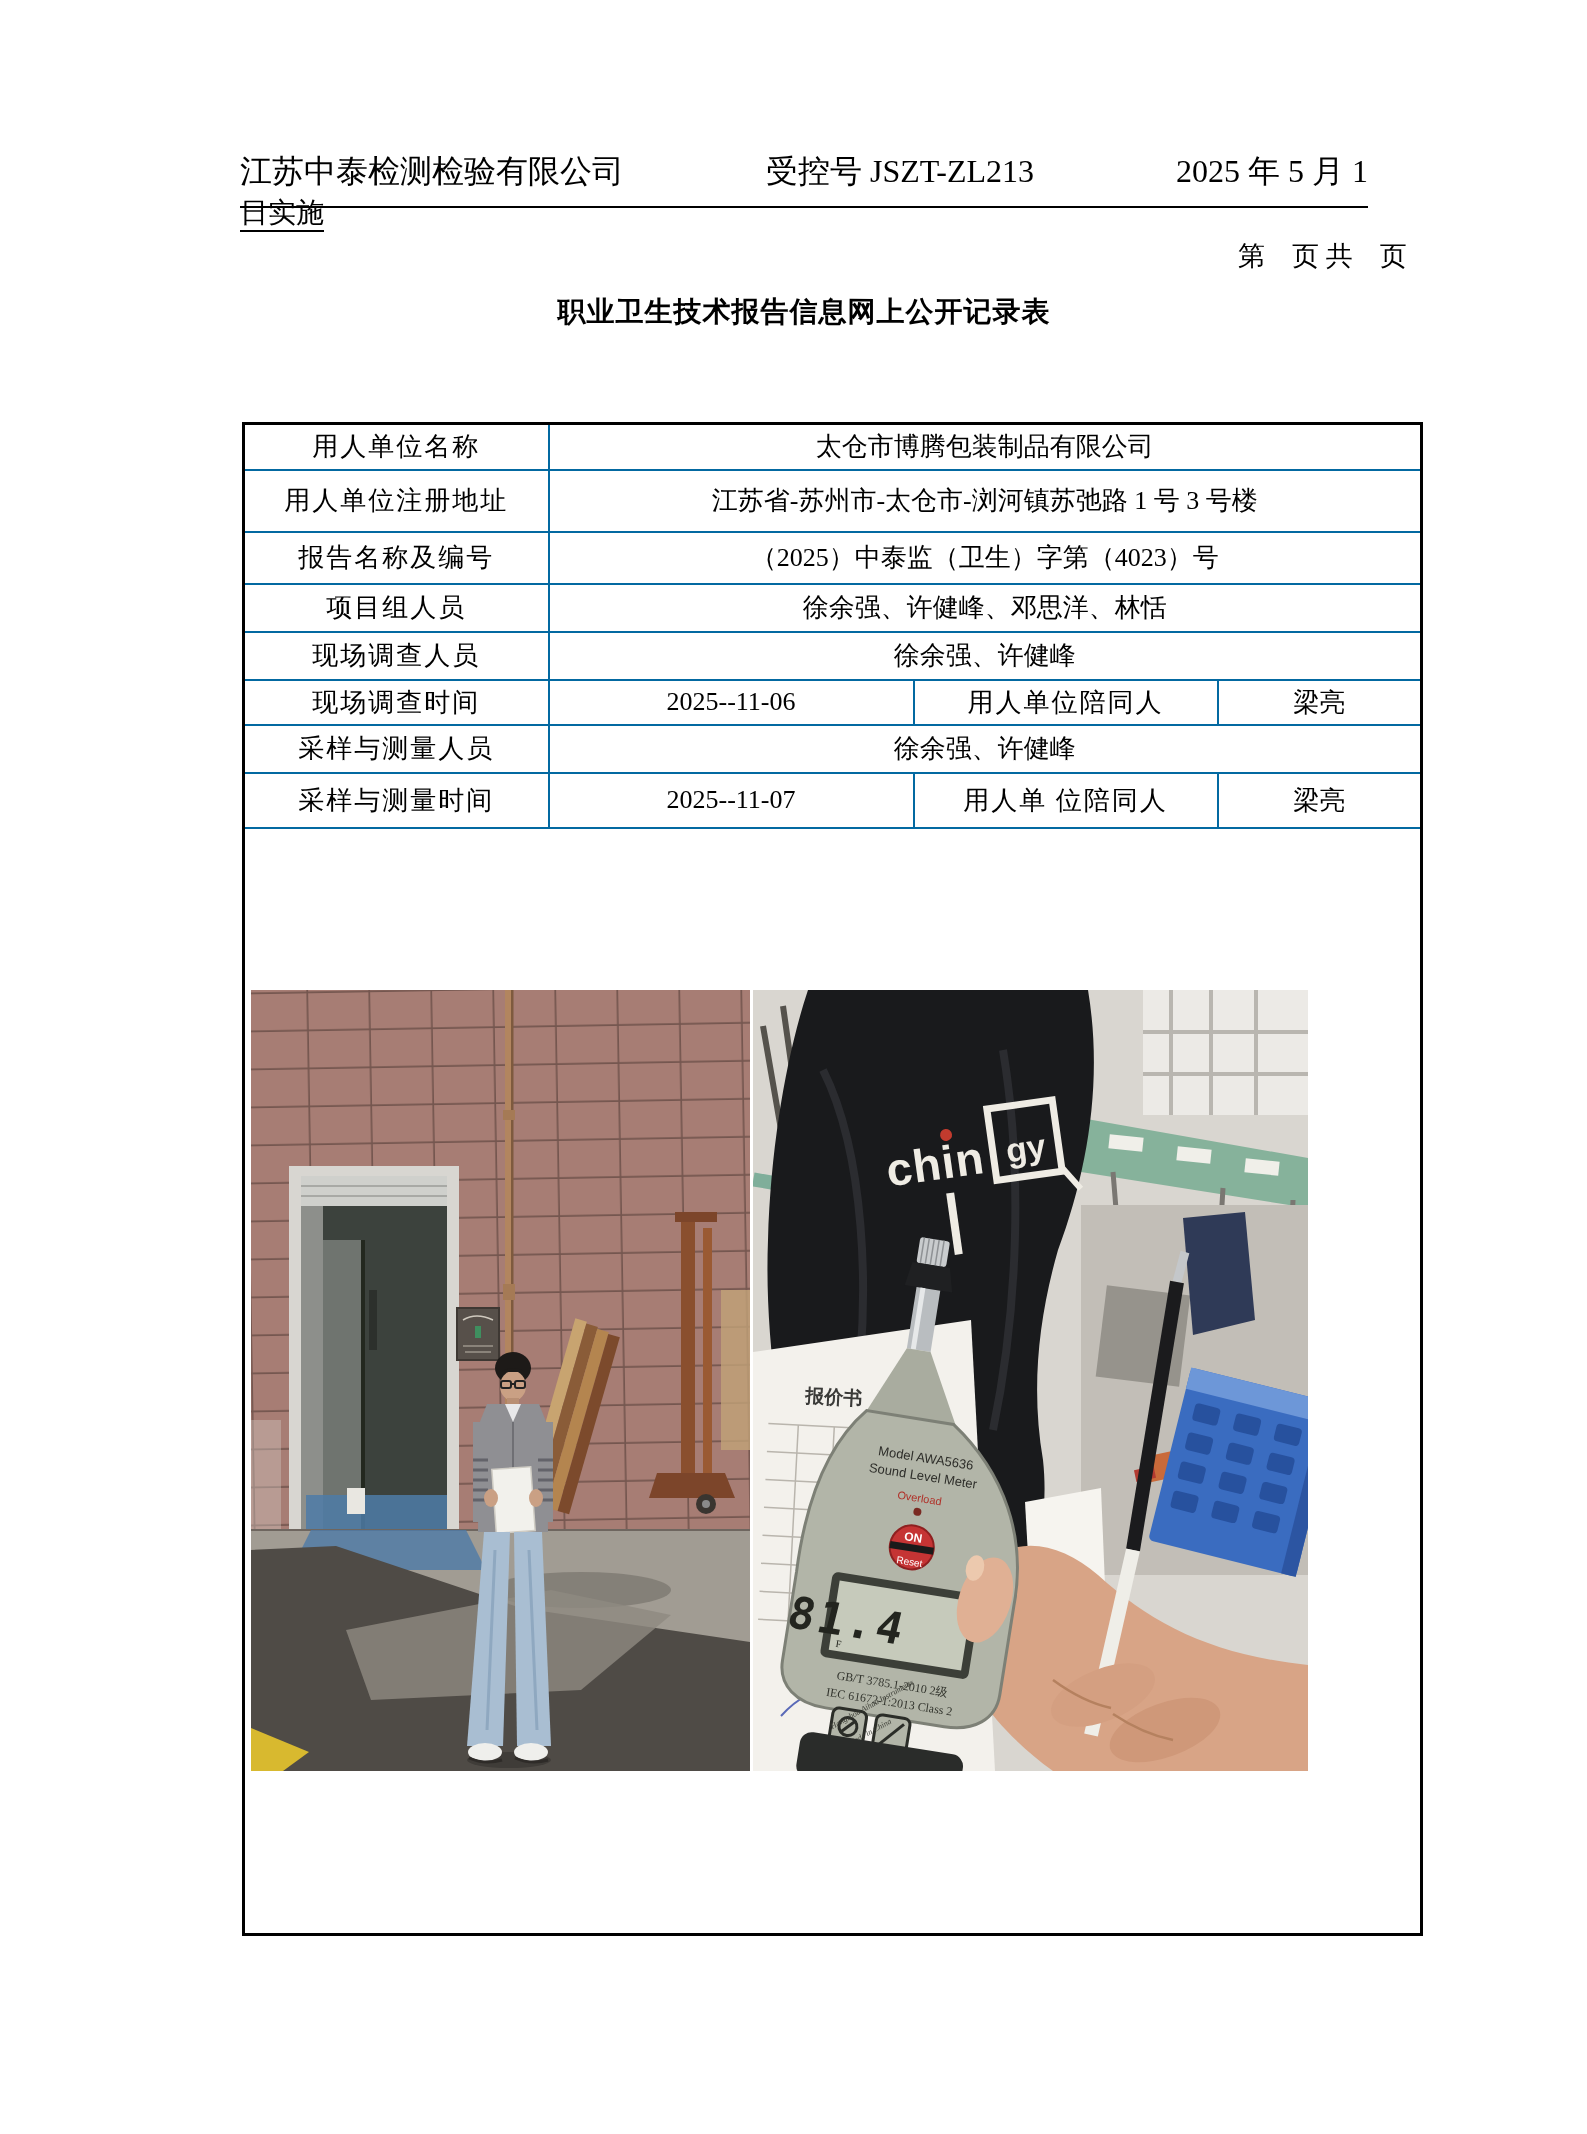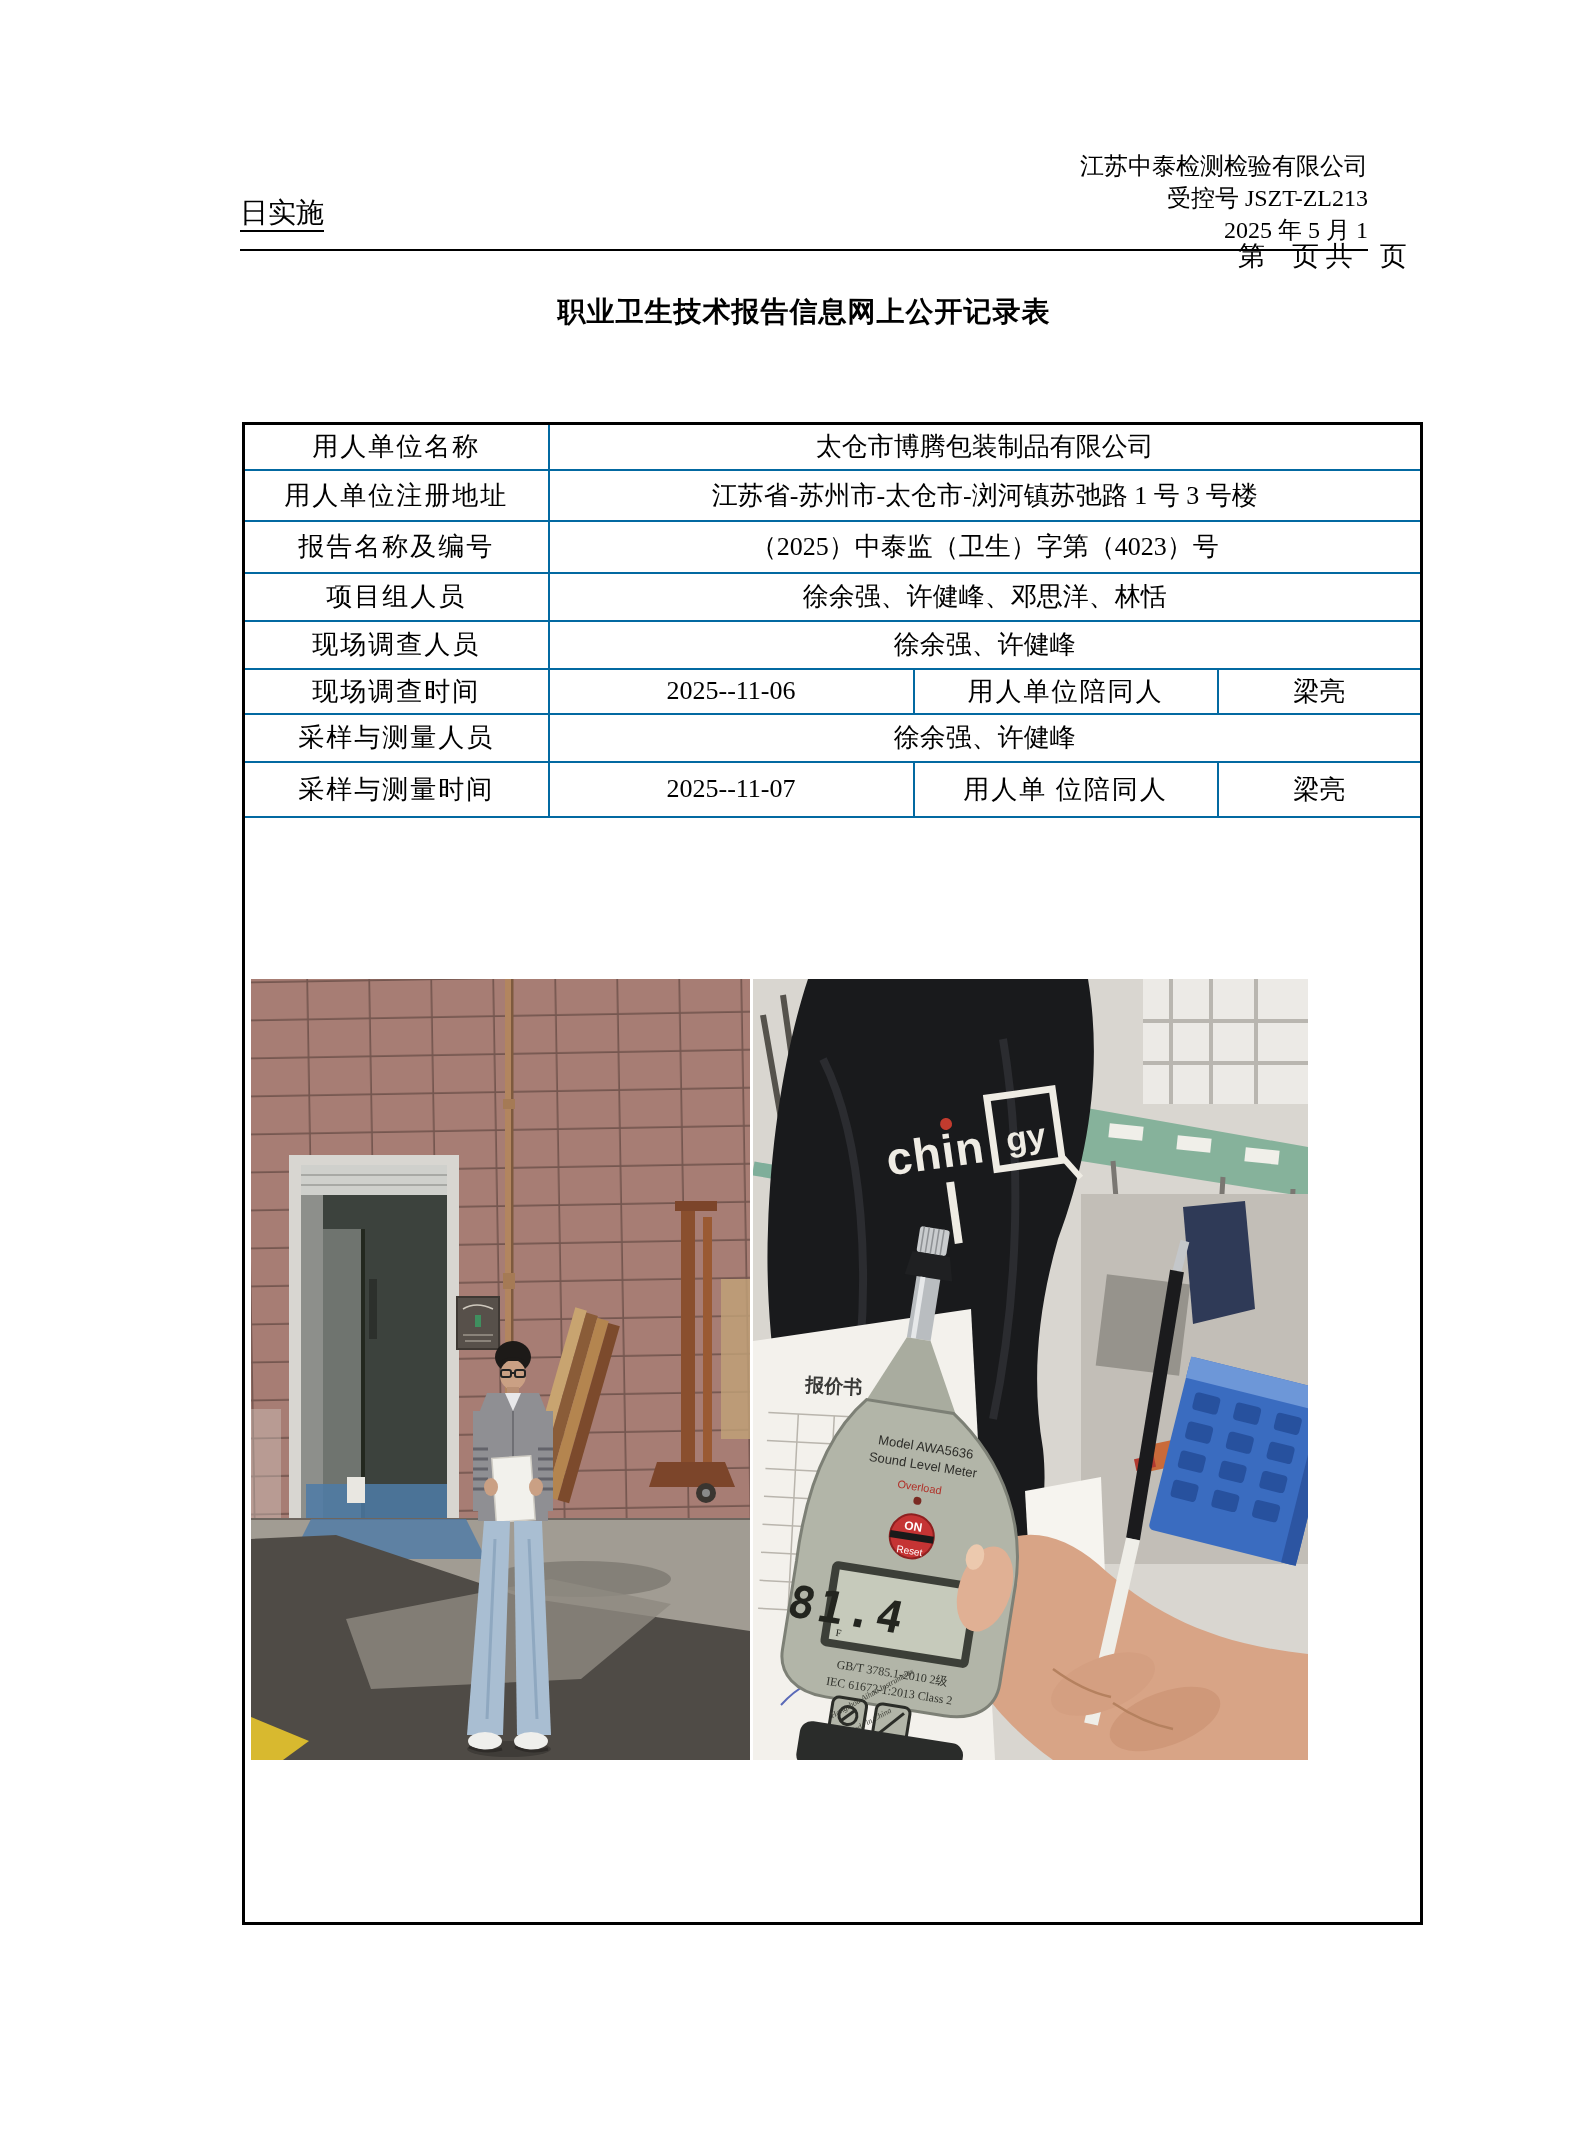--- a/index.html
+++ b/index.html
@@ -7,21 +7,21 @@
     width:1587px;height:2134px;background:#ffffff;color:#000;
     font-family:"Liberation Serif","DejaVu Serif",serif;
     position:relative;overflow:hidden;
   }
   .page{position:absolute;inset:0;background:#fff;}
 
   
   .hdr-line1{
     position:absolute;left:240px;top:150px;width:1128px;
     display:flex;justify-content:space-between;align-items:flex-end;
-    font-size:24px;border-bottom:2px solid #000;padding-bottom:3px;white-space:nowrap;flex-direction:column;
+    font-size:32px;border-bottom:2px solid #000;padding-bottom:12px;white-space:nowrap;
   }
   .hdr-line2{position:absolute;left:240px;top:194px;font-size:28px;}
   .hdr-line2 span{border-bottom:2px solid #000;padding-bottom:2px;}
   .page-marker{position:absolute;left:1238px;top:238px;font-size:27px;white-space:nowrap;}
 
   
   .doc-title{
     position:absolute;left:240px;top:293px;width:1128px;text-align:center;
     font-family:"Liberation Sans","DejaVu Sans",sans-serif;font-weight:bold;
     font-size:28px;letter-spacing:1px;
@@ -31,21 +31,21 @@
   table.form{
     position:absolute;left:242px;top:422px;width:1178px;
     border-collapse:collapse;table-layout:fixed;
     border:3px solid #000;font-size:26px;
   }
   table.form td{
     border:2px solid #0369a1;text-align:center;vertical-align:middle;
     padding:2px 6px;overflow:hidden;
   }
   td.lbl{letter-spacing:2px;}
-  tr.r1{height:46px}tr.r2{height:51px}tr.r3{height:47px}tr.r4{height:52px}
+  tr.r1{height:46px}tr.r2{height:62px}tr.r3{height:47px}tr.r4{height:52px}
   tr.r5{height:48px}tr.r6{height:48px}tr.r7{height:45px}tr.r8{height:48px}tr.r9{height:55px}
   tr.rcap{height:49px}
   tr.rphoto{height:1107px}
   td.photos-cell{vertical-align:top;text-align:left;padding:16px 0 0 103px;}
   .photo-strip{display:flex;gap:3px;}
   .photo-frame{display:block;}
   svg text{user-select:none;}
 </style>
 </head>
 <body>

